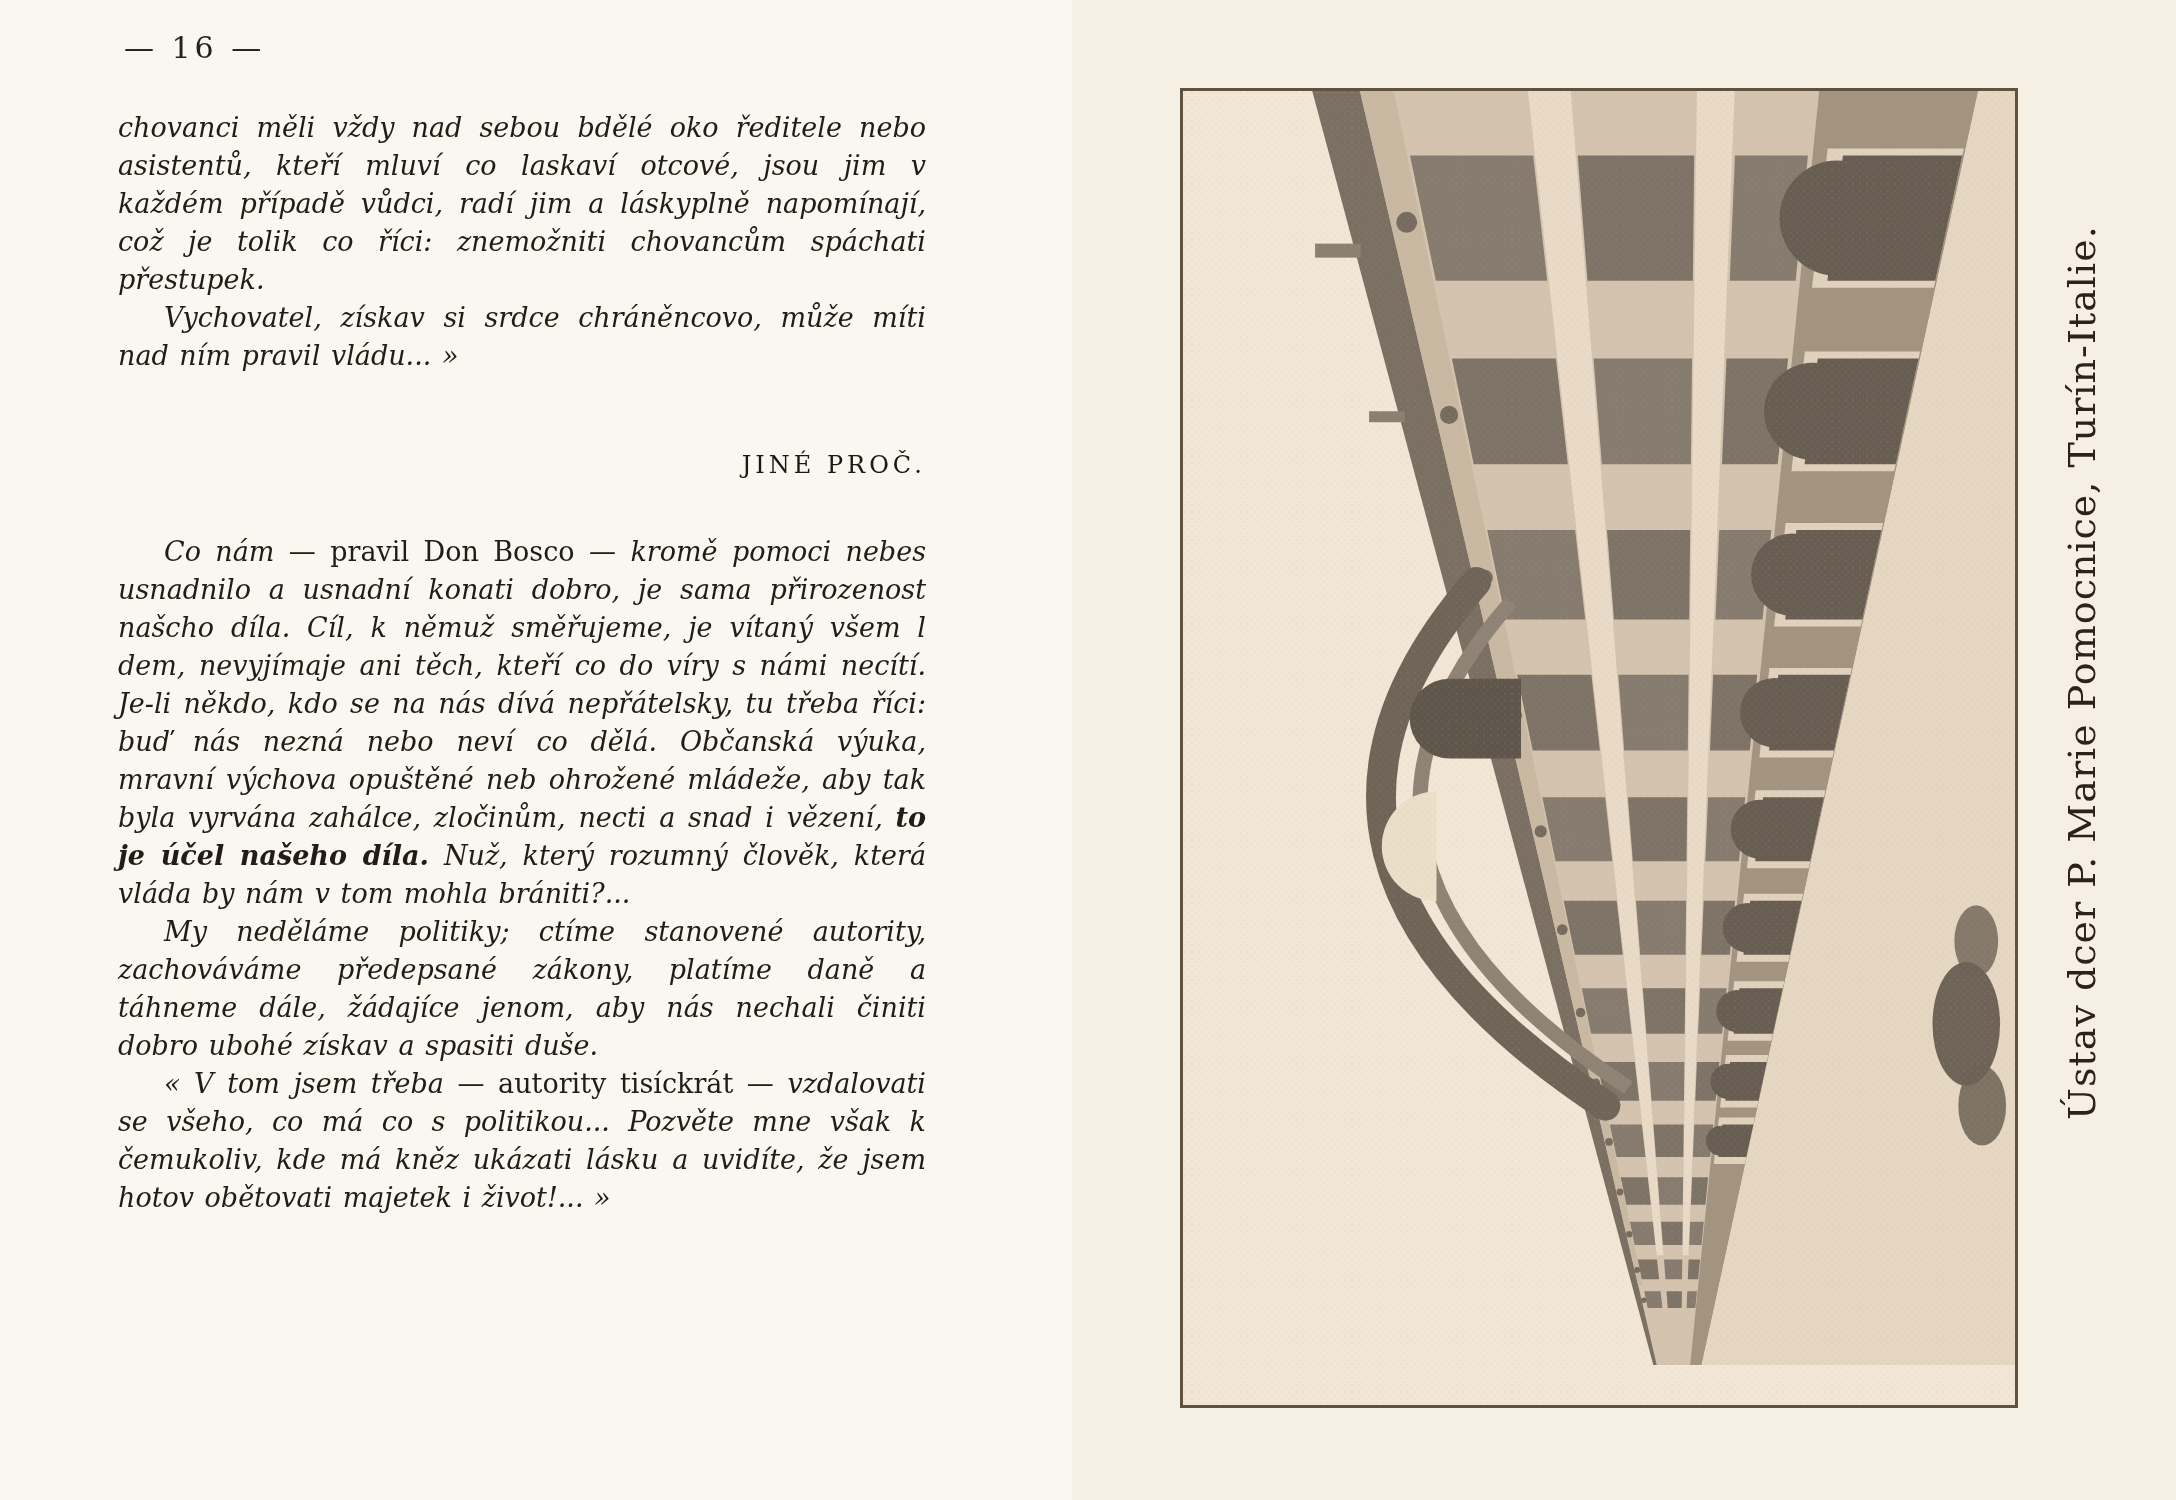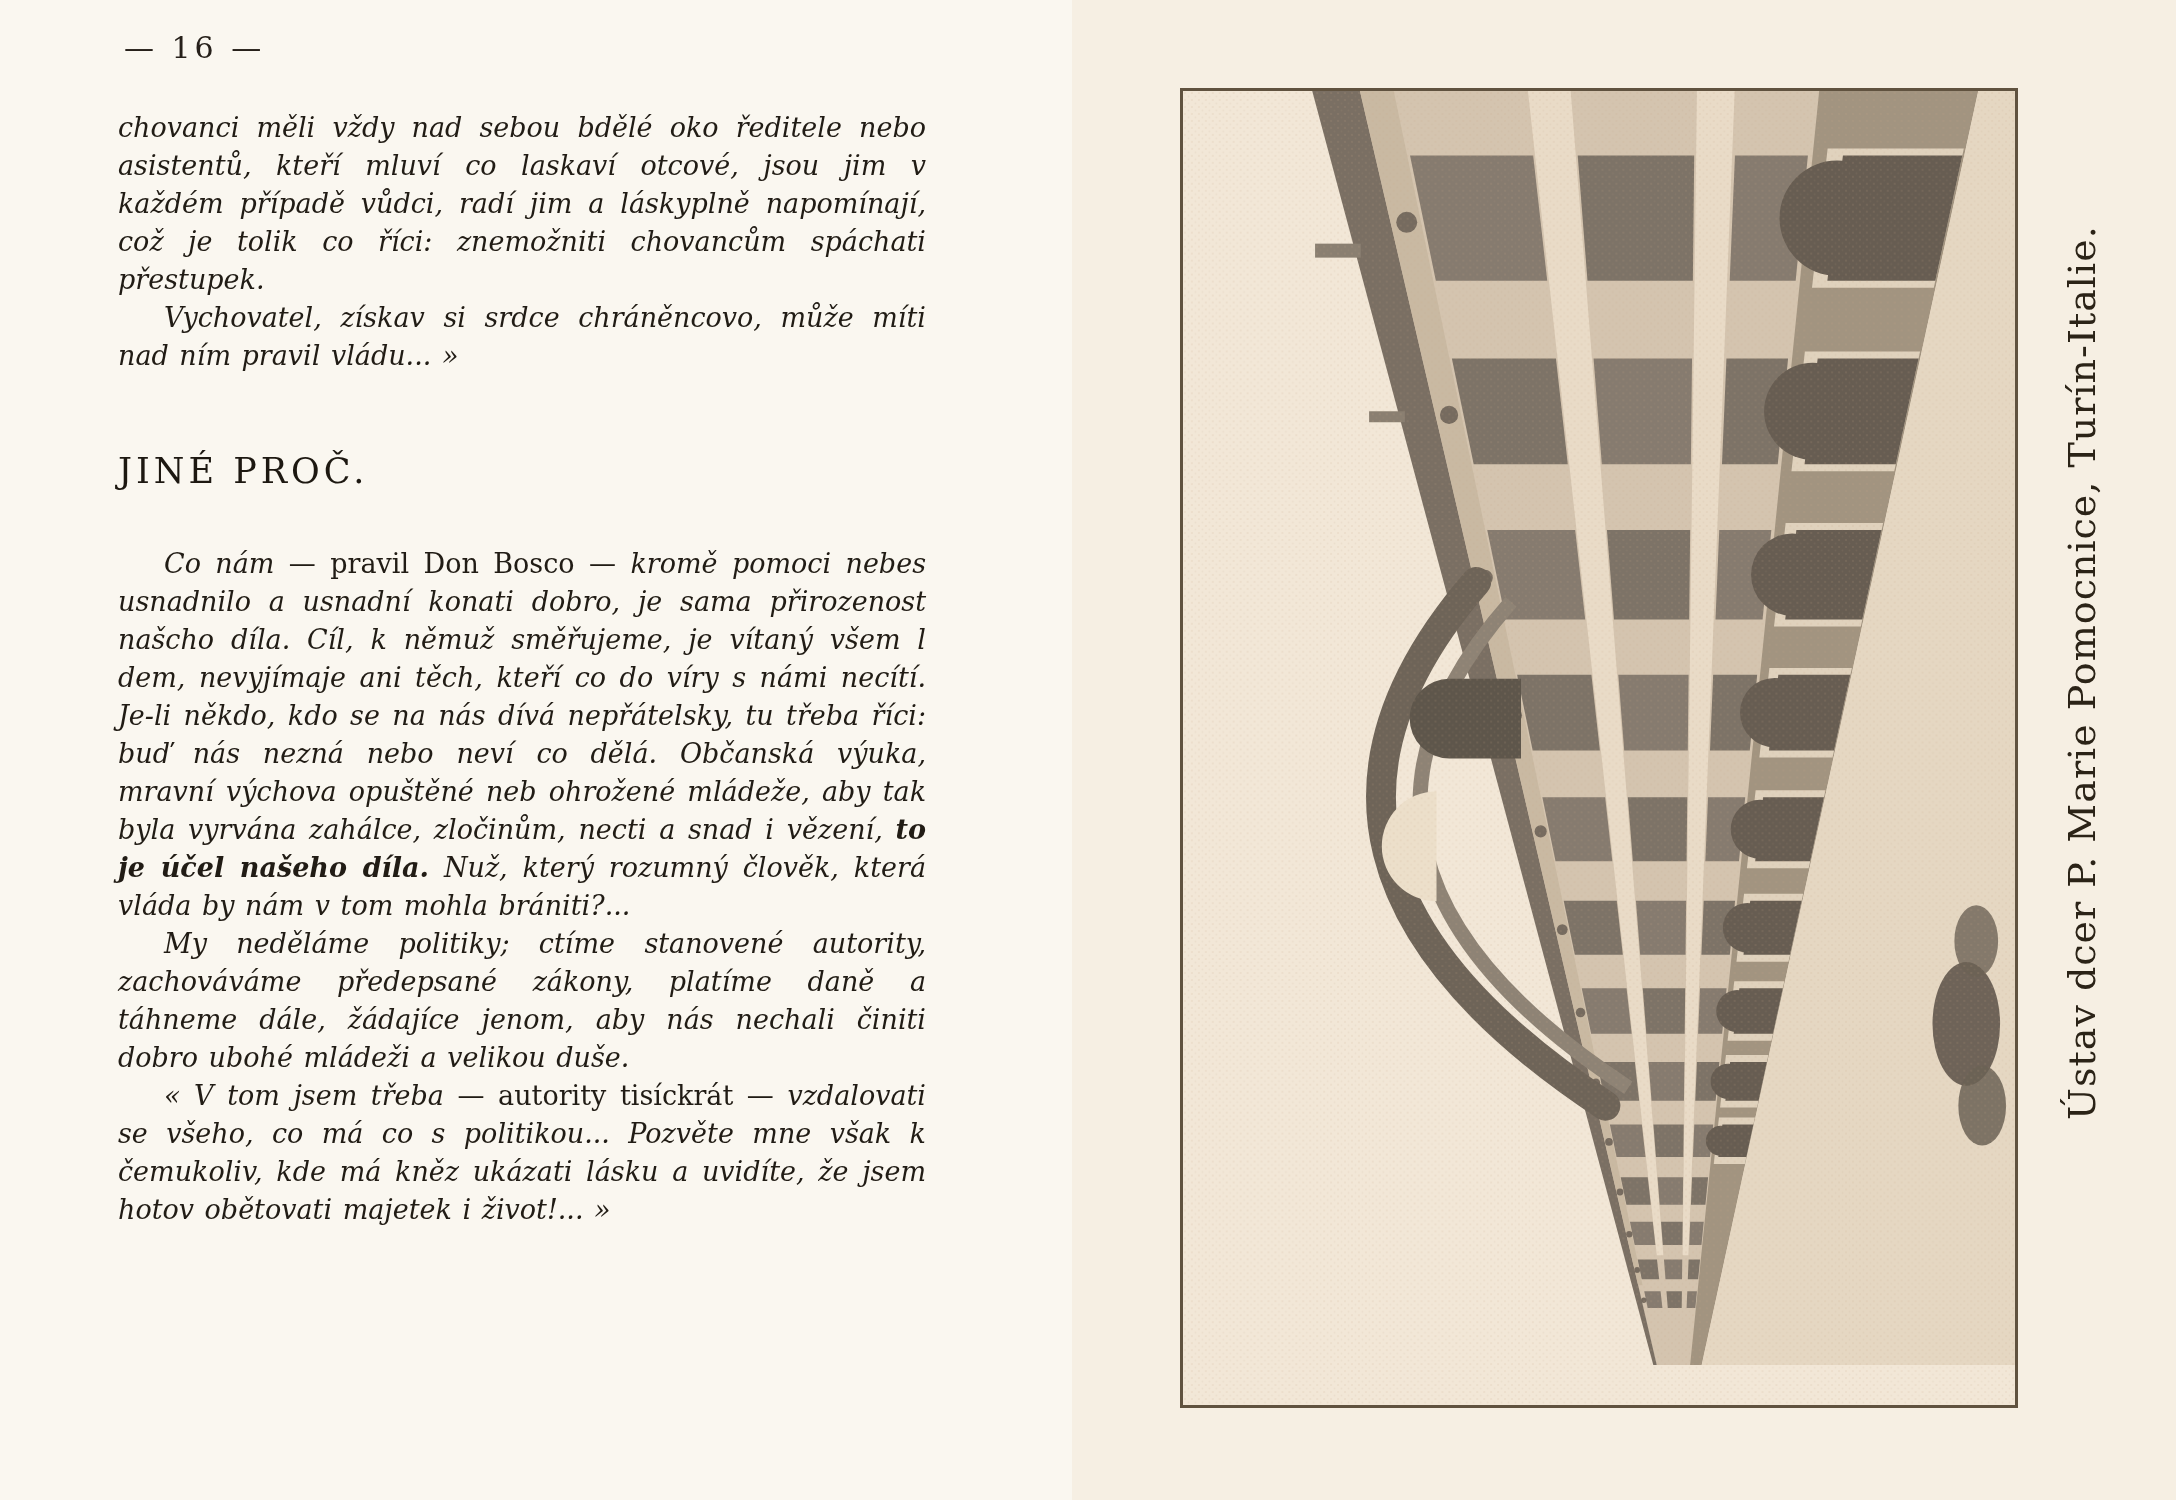--- a/index.html
+++ b/index.html
@@ -20,22 +20,22 @@
     font-style:normal;font-size:30px;letter-spacing:4px;color:#26201a;
     margin:0 0 0 6px;
   }
   .body-text p{
     margin:0;font-style:italic;font-size:27px;line-height:38px;
     text-align:justify;word-spacing:2px;
   }
   .body-text p.first{margin-top:44px;}
   .body-text p.indent{text-indent:46px;}
   .section-heading{
-    font-style:normal;font-weight:400;font-size:35px;letter-spacing:4px;
-    text-align:left;margin:76px 0 54px 0;color:#1d1811;
+    font-style:normal;font-weight:400;font-size:24px;letter-spacing:4px;
+    text-align:right;margin:76px 0 54px 0;color:#1d1811;
   }
   .seg-roman{font-style:normal;}
   .seg-bold{font-weight:700;font-style:italic;}
   .photo-frame{
     position:absolute;left:1180px;top:88px;width:838px;height:1320px;
     border:3px solid #60523f;box-sizing:border-box;background:#f2e7d7;
     box-shadow:0 0 0 1px #d8c9b2 inset;
   }
   .photo-frame svg{display:block;width:100%;height:100%;}
   .photo-caption{
@@ -53,21 +53,21 @@
 <div class="text-column">
   <p class="page-number">— 16 —</p>
 
   <div class="body-text">
     <p class="first">chovanci měli vždy nad sebou bdělé oko ředitele nebo asistentů, kteří mluví co laskaví otcové, jsou jim v každém případě vůdci, radí jim a láskyplně napomínají, což je tolik co říci: znemožniti chovancům spáchati přestupek.</p>
     <p class="indent">Vychovatel, získav si srdce chráněncovo, může míti nad ním pravil vládu... »</p>
 
     <h2 class="section-heading">JINÉ PROČ.</h2>
 
     <p class="indent"><span>Co nám </span><span class="seg-roman">— pravil Don Bosco — </span><span>kromě pomoci nebes usnadnilo a usnadní konati dobro, je sama přirozenost našcho díla. Cíl, k němuž směřujeme, je vítaný všem l dem, nevyjímaje ani těch, kteří co do víry s námi necítí. Je-li někdo, kdo se na nás dívá nepřátelsky, tu třeba říci: buď nás nezná nebo neví co dělá. Občanská výuka, mravní výchova opuštěné neb ohrožené mládeže, aby tak byla vyrvána zahálce, zločinům, necti a snad i vězení, </span><span class="seg-bold">to je účel našeho díla.</span><span> Nuž, který rozumný člověk, která vláda by nám v tom mohla brániti?...</span></p>
-    <p class="indent">My neděláme politiky; ctíme stanovené autority, zachováváme předepsané zákony, platíme daně a táhneme dále, žádajíce jenom, aby nás nechali činiti dobro ubohé mládeži a velikou duše.</p>
+    <p class="indent">My neděláme politiky; ctíme stanovené autority, zachováváme předepsané zákony, platíme daně a táhneme dále, žádajíce jenom, aby nás nechali činiti dobro ubohé získav a spasiti duše.</p>
     <p class="indent"><span>« V tom jsem třeba </span><span class="seg-roman">— autority tisíckrát — </span><span>vzdalovati se všeho, co má co s politikou... Pozvěte mne však k čemukoliv, kde má kněz ukázati lásku a uvidíte, že jsem hotov obětovati majetek i život!... »</span></p>
   </div>
 </div>
 
 <div class="photo-frame">
   <svg viewBox="0 0 837 1317" preserveAspectRatio="none">
     <defs>
       <pattern id="ht" width="7" height="7" patternUnits="userSpaceOnUse">
         <circle cx="2" cy="2" r="1.1" fill="#c9a88a" opacity="0.30"></circle>
         <circle cx="5.5" cy="5.5" r="0.9" fill="#b59a80" opacity="0.22"></circle>

